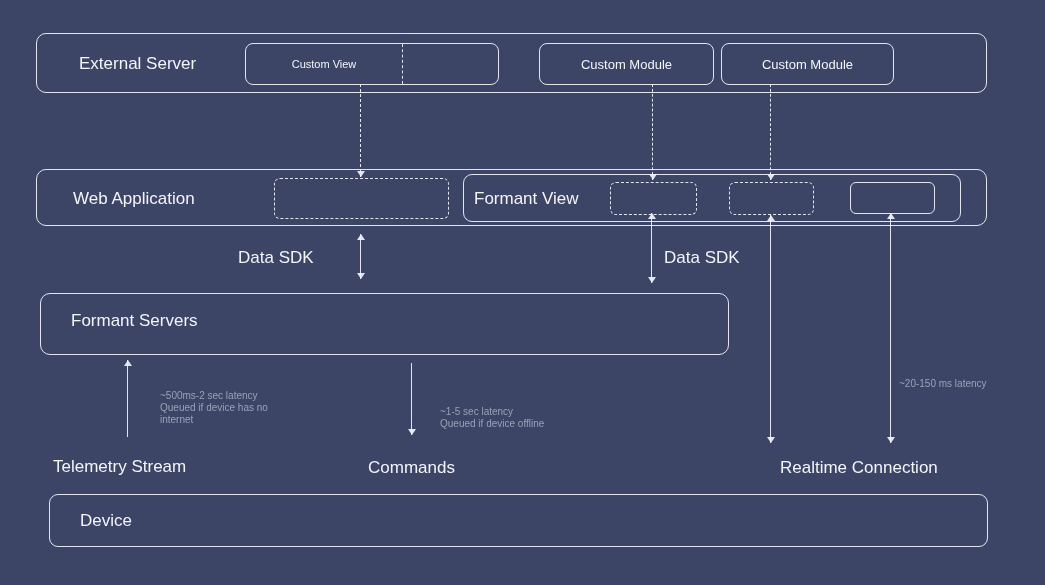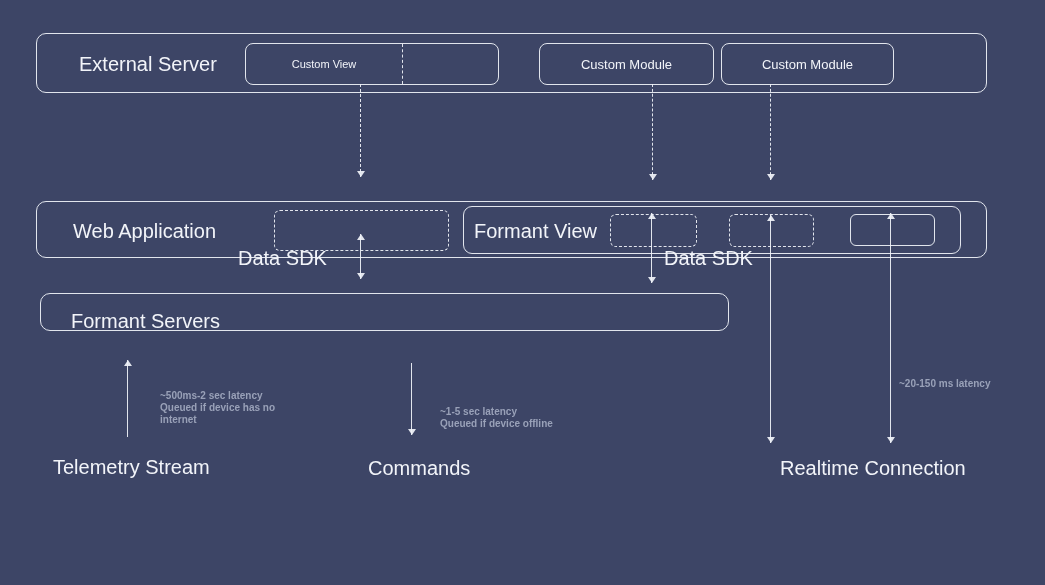--- a/index.html
+++ b/index.html
@@ -20,21 +20,21 @@
   }
   .box{
     position:absolute;
     border:1px solid var(--line);
     border-radius:10px;
   }
   .box.inner{border-radius:8px;}
   .box.dashed{border-style:dashed;border-radius:6px;}
   .lbl{
     position:absolute;
-    font-size:20px;
+    font-size:17px;
     color:var(--text);
     white-space:nowrap;
     line-height:20px;
   }
   .center-lbl{
     display:flex;align-items:center;justify-content:center;
     font-size:13px;color:var(--text);white-space:nowrap;
   }
   .split{display:flex;align-items:stretch;}
   .split .cell{display:flex;align-items:center;justify-content:center;font-size:11px;}
@@ -56,21 +56,20 @@
   .ah.up{
     left:-4px;top:0;
     border-left:4px solid transparent;border-right:4px solid transparent;
     border-bottom:6px solid var(--line);
   }
   .note{
     position:absolute;
     font-size:10px;line-height:12px;
     color:var(--muted);
     white-space:pre-line;
-    font-weight:bold;
   }
 </style>
 </head>
 <body>
 
 <div id="stage">
 
   <div class="box" style="left:36px;top:33px;width:951px;height:60px;">
     <span class="lbl" style="left:42px;top:20px;">External Server</span>
 
@@ -81,37 +80,40 @@
 
     <div class="box inner center-lbl" style="left:502px;top:9px;width:175px;height:42px;">
       <span>Custom Module</span>
     </div>
 
     <div class="box inner center-lbl" style="left:684px;top:9px;width:173px;height:42px;">
       <span>Custom Module</span>
     </div>
   </div>
 
-  <div class="box" style="left:36px;top:169px;width:951px;height:57px;margin-top:32px;">
+  <div class="box" style="left:36px;top:169px;width:951px;height:57px;">
     <span class="lbl" style="left:36px;top:19px;">Web Application</span>
 
     <div class="box dashed" style="left:237px;top:8px;width:175px;height:41px;"></div>
 
     <div class="box" style="left:426px;top:4px;width:498px;height:48px;border-radius:9px;">
       <span class="lbl" style="left:10px;top:14px;">Formant View</span>
       <div class="box dashed" style="left:146px;top:7px;width:87px;height:33px;"></div>
       <div class="box dashed" style="left:265px;top:7px;width:85px;height:33px;"></div>
       <div class="box" style="left:386px;top:7px;width:85px;height:32px;border-radius:6px;"></div>
     </div>
   </div>
 
-  <div class="box" style="left:40px;top:293px;width:689px;height:38px;">
+  <div class="box" style="left:40px;top:293px;width:689px;height:62px;">
     <span class="lbl" style="left:30px;top:17px;">Formant Servers</span>
   </div>
 
+  <div class="box" style="left:49px;top:494px;width:939px;height:53px;border-radius:9px;">
+    <span class="lbl" style="left:30px;top:16px;">Device</span>
+  </div>
 
   <span class="lbl" style="left:238px;top:248px;">Data SDK</span>
   <span class="lbl" style="left:664px;top:248px;">Data SDK</span>
 
   <span class="lbl" style="left:53px;top:457px;">Telemetry Stream</span>
   <span class="lbl" style="left:368px;top:458px;">Commands</span>
   <span class="lbl" style="left:780px;top:458px;">Realtime Connection</span>
 
   <div class="note" style="left:160px;top:390px;">~500ms-2 sec latency
 Queued if device has no

